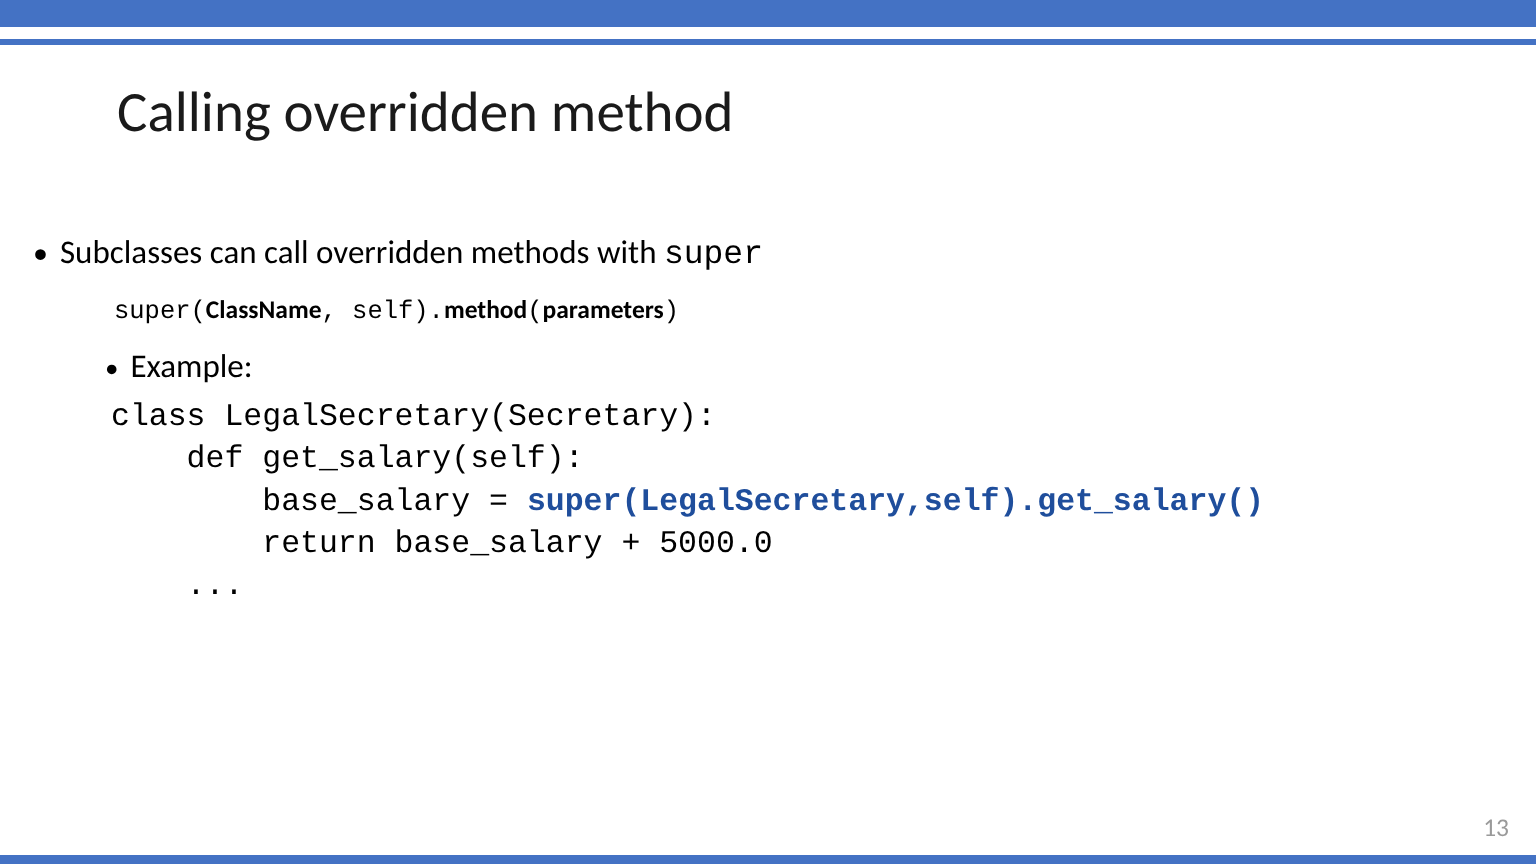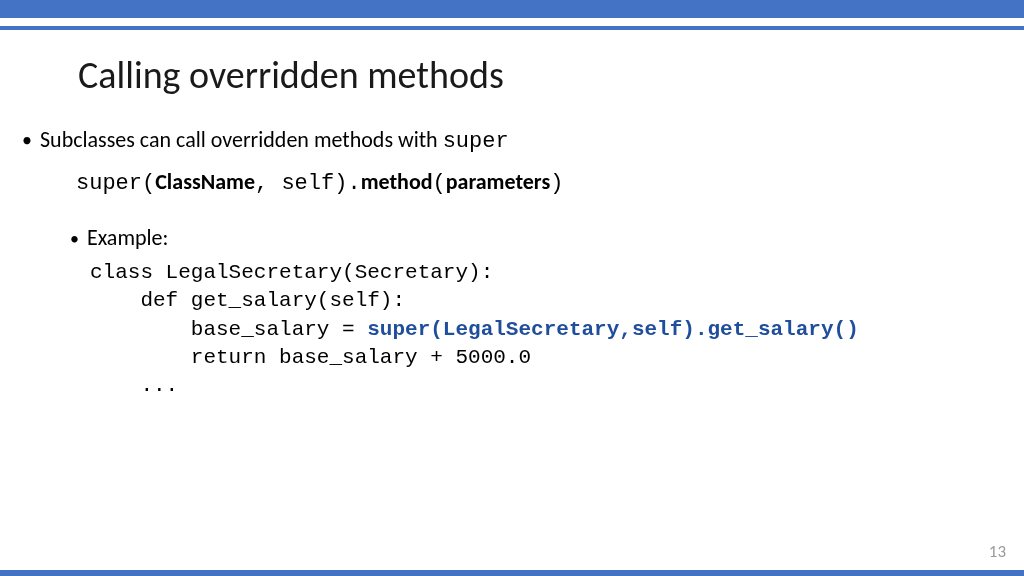--- a/index.html
+++ b/index.html
@@ -51,44 +51,45 @@
     align-items: baseline;
     margin-bottom: 14px;
   }
   .bullet1 .dot {
     font-size: 20px;
     margin-right: 8px;
     line-height: 1;
   }
   .bullet1-text {
     font-family: Calibri, sans-serif;
+    margin-top: 28px;
   }
   .mono { font-family: "Courier New", Courier, monospace; }
   .syntax-line {
     margin-left: 54px;
-    font-size: 22px;
-    margin-bottom: 28px;
+    font-size: 17px;
+    margin-bottom: 12px;
   }
   .syntax-line .bold-sans {
     font-family: Calibri, sans-serif;
     font-weight: bold;
   }
   .bullet2 {
     display: flex;
     align-items: baseline;
     margin-left: 48px;
     margin-bottom: 8px;
   }
   .bullet2 .dot {
     font-size: 18px;
     margin-right: 8px;
     line-height: 1;
   }
   .code-block {
-    margin-left: 68px;
+    margin-left: 52px;
     font-family: "Courier New", Courier, monospace;
     font-size: 21px;
     line-height: 1.35;
     white-space: pre;
   }
   .code-block .hl {
     color: #1f4e9c;
     font-weight: bold;
   }
   .page-num {
@@ -100,21 +101,21 @@
     font-family: Calibri, sans-serif;
   }
 </style>
 </head>
 <body>
 
 <div class="top-bar-1"></div>
 <div class="top-bar-gap"></div>
 <div class="top-bar-2"></div>
 
-<h1 class="slide-title">Calling overridden methods</h1>
+<h1 class="slide-title">Calling overridden method</h1>
 
 <div class="content">
 
   <div class="bullet1">
     <span class="dot">•</span>
     <span class="bullet1-text">
       <span>Subclasses can call overridden methods with </span><span class="mono">super</span>
     </span>
   </div>
 

